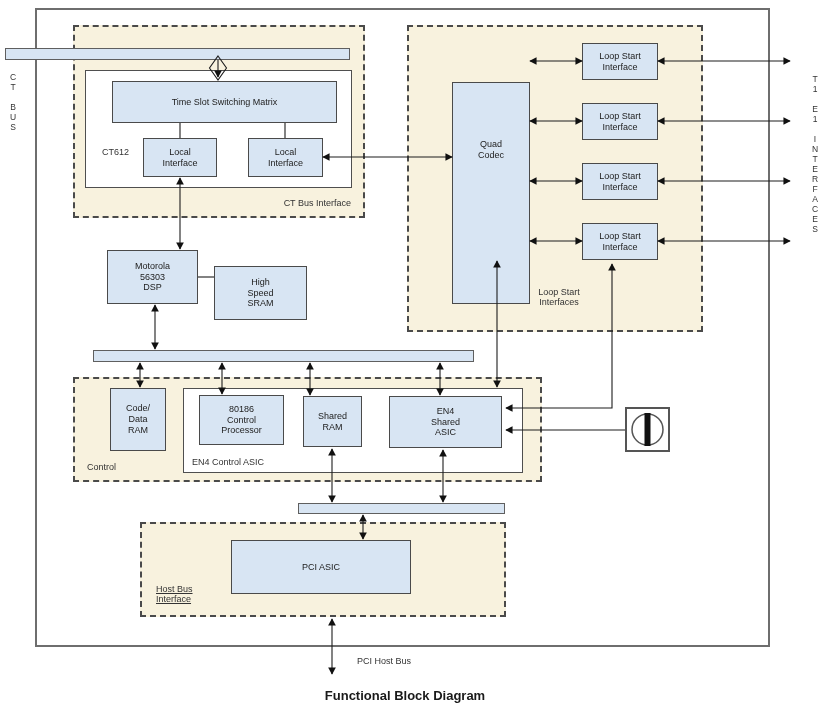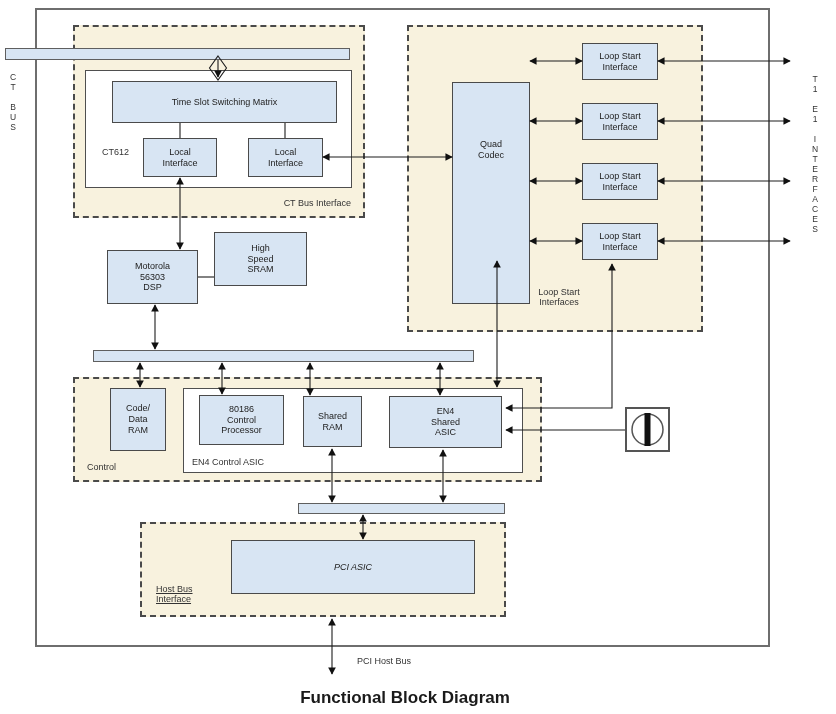--- a/index.html
+++ b/index.html
@@ -8,21 +8,21 @@
   .abs{position:absolute;}
   .main-border{left:35px;top:8px;width:731px;height:635px;border:2px solid #6e6e6e;}
   .group{background:#f8f2de;border:2px dashed #4a4a4a;box-sizing:border-box;}
   .wbox{background:#ffffff;border:1.5px solid #4f4f4f;box-sizing:border-box;}
   .box{background:#d8e5f3;border:1.5px solid #4a4a4a;box-sizing:border-box;
        display:flex;align-items:center;justify-content:center;text-align:center;
        font-size:9px;line-height:1.22;white-space:pre-line;color:#222;}
   .bar{background:#d8e5f3;border:1.5px solid #5f5f5f;box-sizing:border-box;}
   .glabel{font-size:9px;color:#333;white-space:pre-line;}
   .vlabel{font-size:8.5px;line-height:10px;text-align:center;white-space:pre-line;color:#333;}
-  .title{font-size:17px;font-weight:bold;text-align:center;color:#1a1a1a;}
+  .title{font-size:13px;font-weight:bold;text-align:center;color:#1a1a1a;}
   svg.overlay{position:absolute;left:0;top:0;pointer-events:none;}
   .icon-box{background:#fff;border:2px solid #555;box-sizing:border-box;
             display:flex;align-items:center;justify-content:center;}
 </style>
 </head>
 <body>
 
 <div class="stage">
 
   <div class="abs main-border"></div>
@@ -61,21 +61,21 @@
 
   <div class="abs box" style="left:112px;top:81px;width:225px;height:42px;">Time Slot Switching Matrix</div>
   <div class="abs box" style="left:143px;top:138px;width:74px;height:39px;">Local
 Interface</div>
   <div class="abs box" style="left:248px;top:138px;width:75px;height:39px;">Local
 Interface</div>
 
   <div class="abs box" style="left:107px;top:250px;width:91px;height:54px;">Motorola
 56303
 DSP</div>
-  <div class="abs box" style="left:214px;top:232px;width:93px;height:54px;">High
+  <div class="abs box" style="left:214px;top:266px;width:93px;height:54px;">High
 Speed
 SRAM</div>
 
   <div class="abs group" style="left:407px;top:25px;width:296px;height:307px;">
     <div class="abs glabel" style="left:100px;top:260px;width:100px;text-align:center;">Loop Start
 Interfaces</div>
   </div>
   <div class="abs box" style="left:452px;top:38px;width:78px;height:222px;align-items:flex-start;padding-top:56px;margin-top:44px;">Quad
 Codec</div>
   <div class="abs box" style="left:582px;top:43px;width:76px;height:37px;">Loop Start
@@ -109,21 +109,21 @@
     <svg width="41" height="41" viewBox="0 0 41 41">
       <circle cx="20.5" cy="20.5" r="15.5" fill="none" stroke="#555" stroke-width="1.5"></circle>
       <rect x="17.5" y="4" width="6" height="33" fill="#111"></rect>
     </svg>
   </div>
 
   <div class="abs group" style="left:140px;top:522px;width:366px;height:95px;">
     <div class="abs glabel" style="left:14px;top:60px;width:60px;text-align:left;text-decoration:underline;">Host Bus
 Interface</div>
   </div>
-  <div class="abs box" style="left:231px;top:540px;width:244px;height:54px;font-style:italic;">PCI ASIC</div>
+  <div class="abs box" style="left:231px;top:540px;width:180px;height:54px;">PCI ASIC</div>
 
   <div class="abs bar" style="left:5px;top:48px;width:345px;height:12px;"></div>
   <div class="abs bar" style="left:93px;top:350px;width:381px;height:12px;"></div>
   <div class="abs bar" style="left:298px;top:503px;width:207px;height:11px;"></div>
 
   <div class="abs glabel" style="left:357px;top:656px;">PCI Host Bus</div>
   <div class="abs title" style="left:0px;top:688px;width:810px;">Functional Block Diagram</div>
 
   <svg class="overlay" width="836" height="714" viewBox="0 0 836 714">
     <defs>

